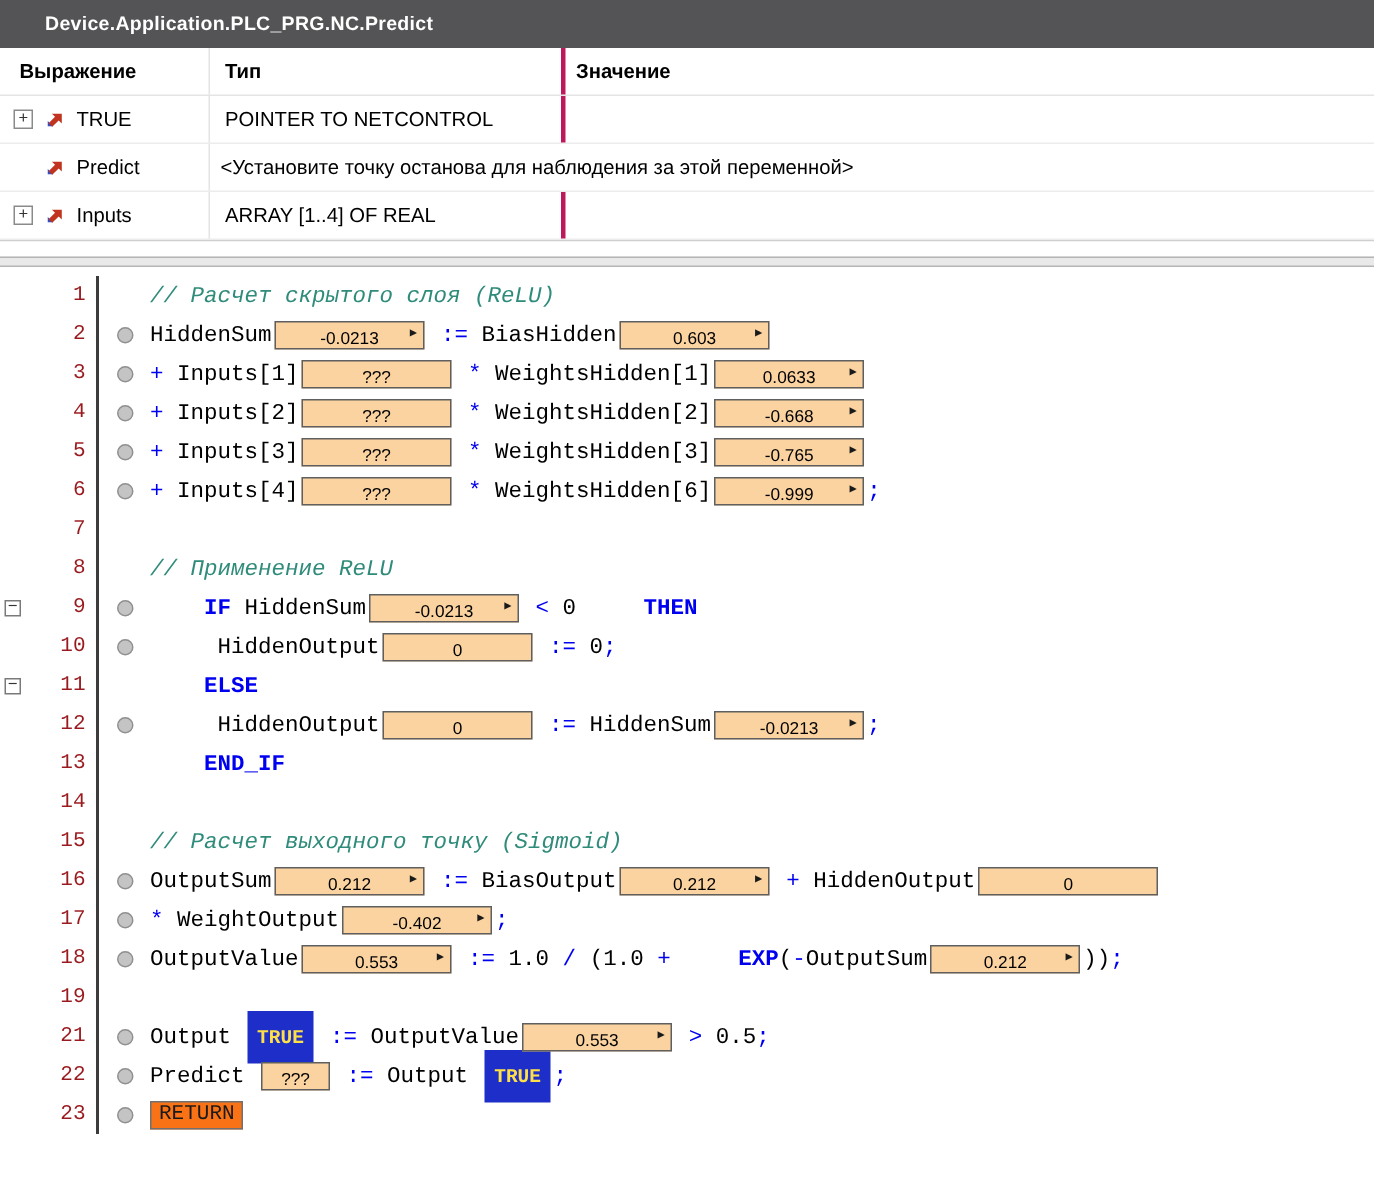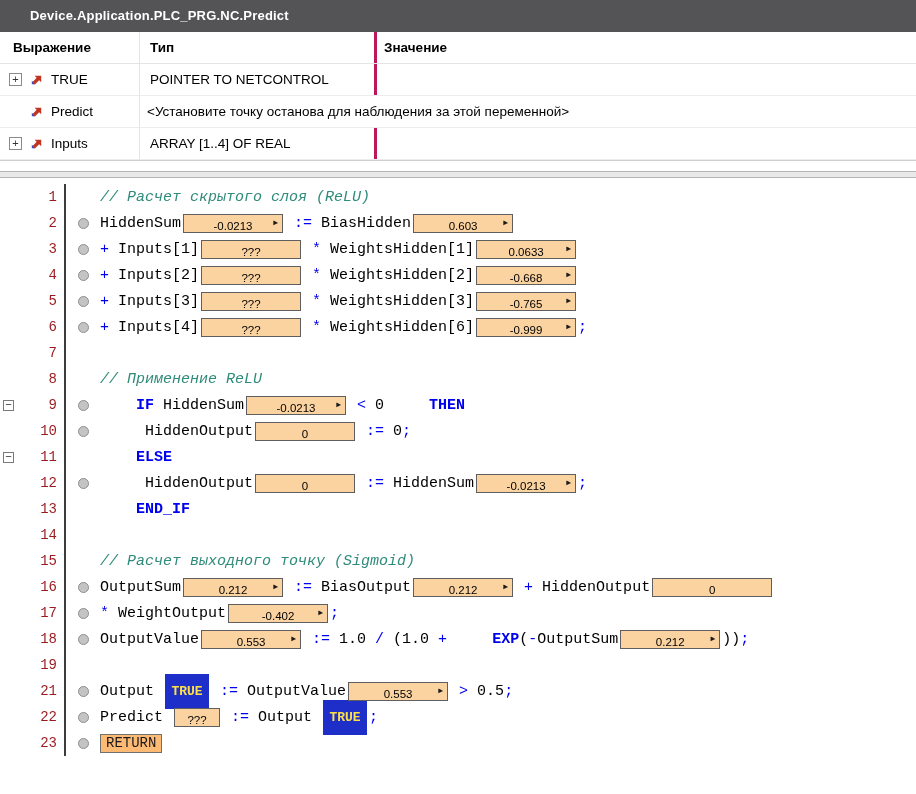--- a/index.html
+++ b/index.html
@@ -58,21 +58,21 @@
   .valbox.sm { min-width: 46px; }
   .valbox.lg { min-width: 120px; }
   .vtext { font-family: "Liberation Sans", sans-serif; font-size: 11.5px; color: #000; }
   .varrow { position: absolute; right: 4px; top: 50%; transform: translateY(-50%);
     font-size: 8px; color: #1a1a1a; line-height: 1; }
   .boolbox { display: inline-flex; align-items: center; justify-content: center; height: 35px;
     min-width: 44px; padding: 0 4px; background: #1e2ec8; color: #fde047; font-weight: bold;
     font-family: "Liberation Mono", "DejaVu Sans Mono", monospace; font-size: 13px;
     margin: 0 2px; flex: none; }
   .retbox { display: inline-flex; align-items: center; height: 19px; padding: 2px 5px;
-    background: #fdba74; border: 1px solid #707070; color: #1a1a1a; font-size: 14px; flex: none; }
+    background: #f97316; border: 1px solid #707070; color: #1a1a1a; font-size: 14px; flex: none; }
 </style>
 </head>
 <body>
 
 <div class="window">
 
   <div class="titlebar">Device.Application.PLC_PRG.NC.Predict</div>
 
   <div class="watch">
     <div class="whead">

